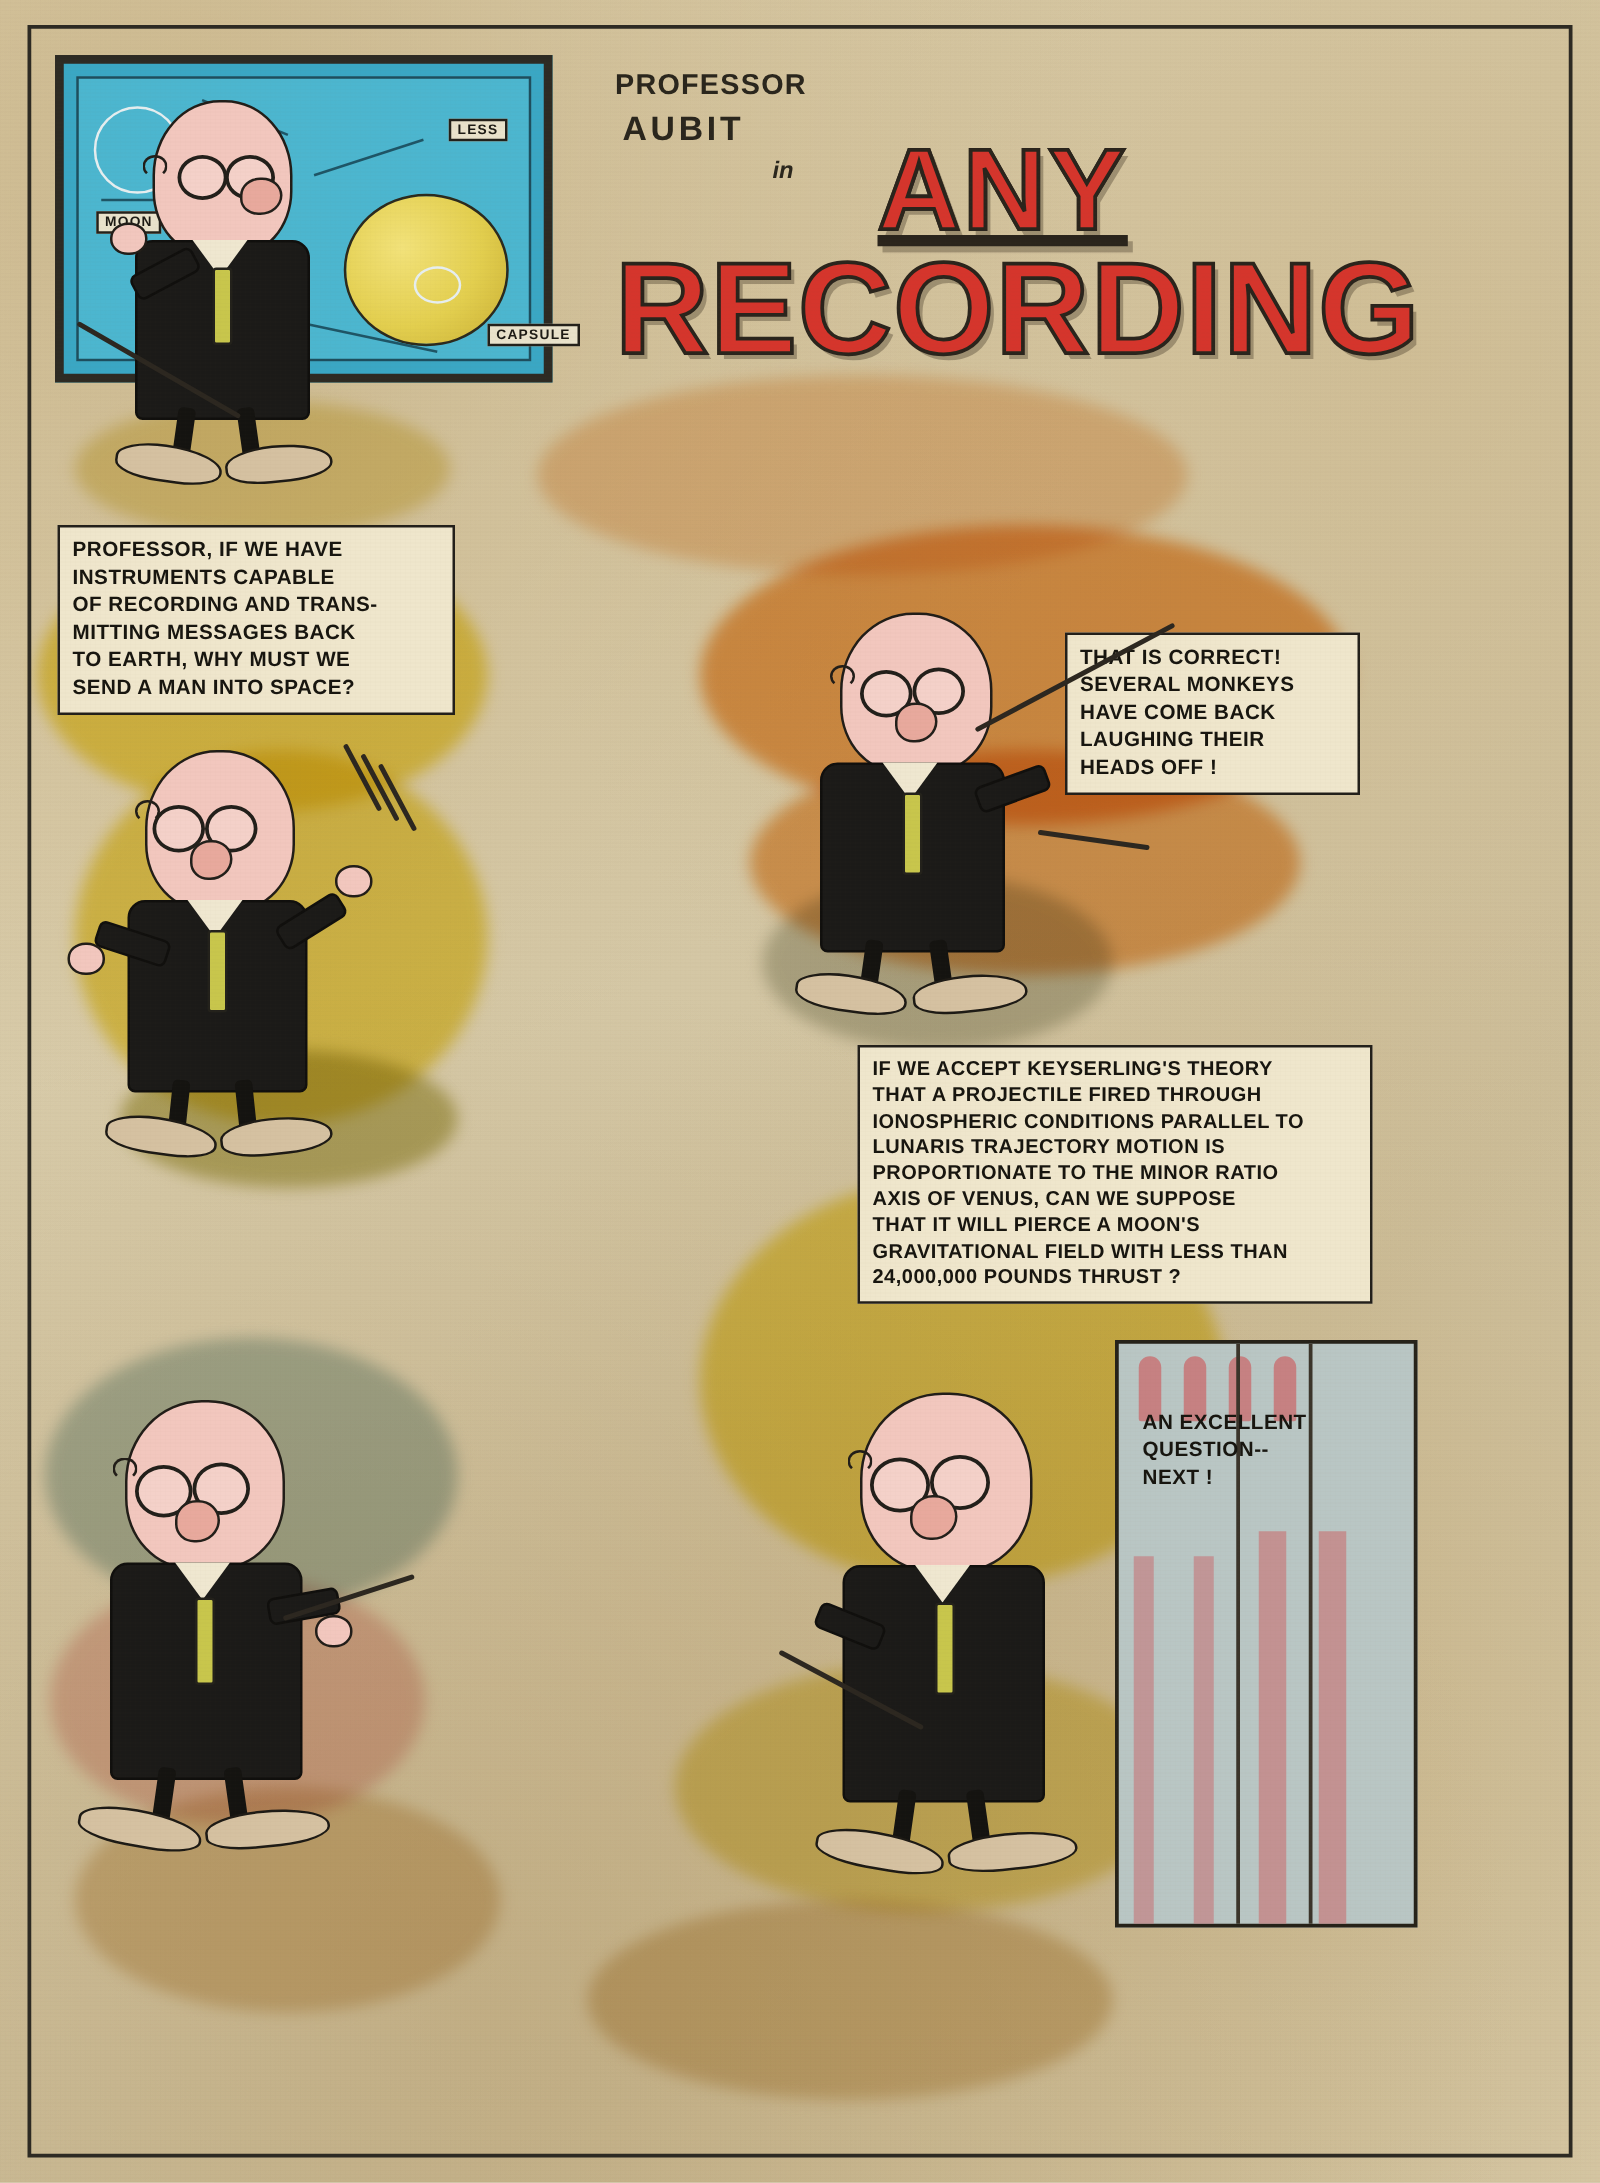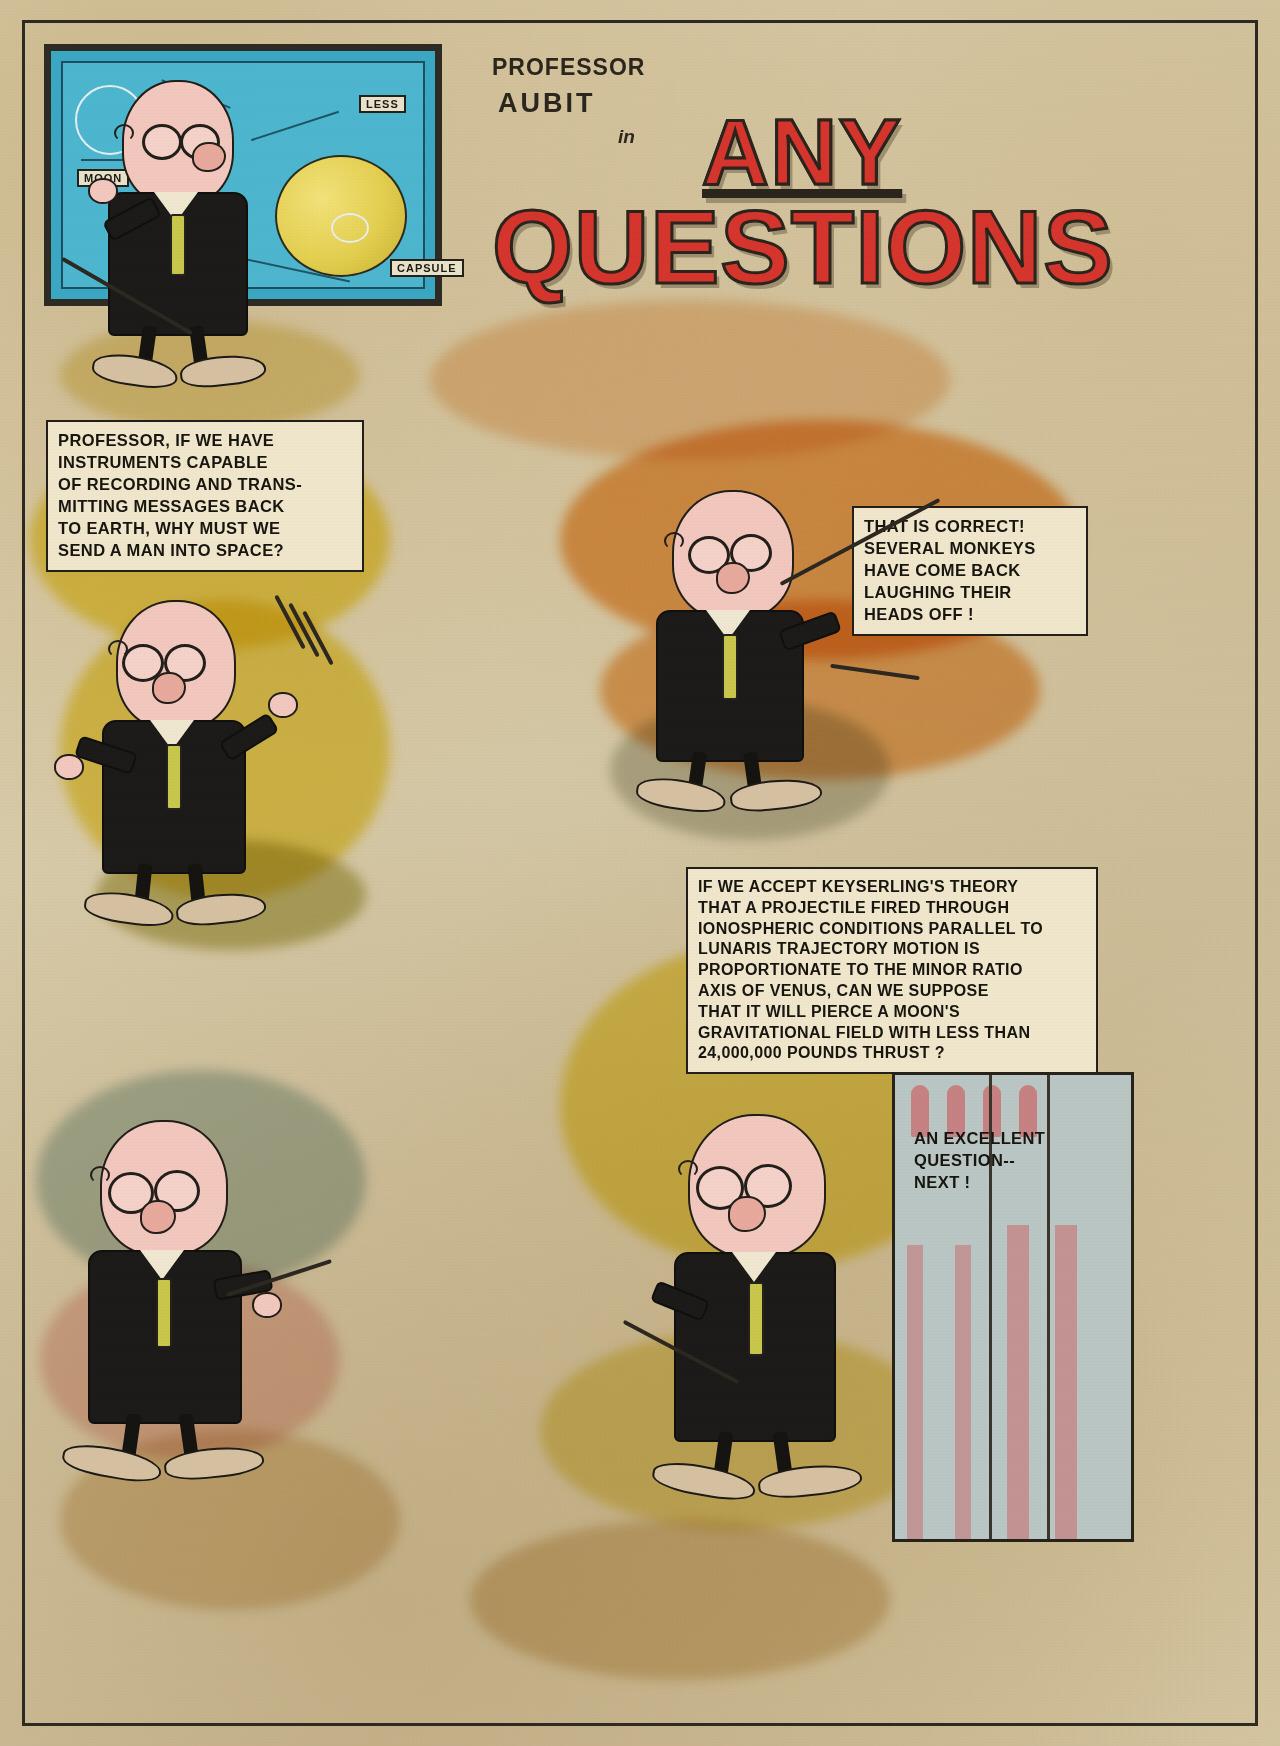--- a/index.html
+++ b/index.html
@@ -261,21 +261,21 @@
       <div class="chalk-line" style="left:178px; top:206px; width:110px; height:2px; transform:rotate(12deg);"></div>
       <div class="chalk-line" style="left:96px; top:30px; width:74px; height:2px; transform:rotate(22deg);"></div>
     </div>
   </div>
 
   <div id="title-area">
     <div class="prof-word" id="title-professor">PROFESSOR</div>
     <div class="prof-word" id="title-aubit">AUBIT</div>
     <div class="prof-word" id="title-in">in</div>
     <div class="big-title" id="title-any">ANY</div>
-    <div class="big-title" id="title-questions">QUESTIONS</div>
+    <div class="big-title" id="title-questions">RECORDING</div>
   </div>
 
   <div class="prof" style="left:80px; top:80px; width:230px; height:330px;">
     <div class="head" style="left:42px; top:0px; width:108px; height:122px;"></div>
     <div class="glasses" style="left:62px; top:44px; width:34px; height:30px;"></div>
     <div class="glasses" style="left:100px; top:44px; width:34px; height:30px;"></div>
     <div class="nose" style="left:112px; top:62px; width:30px; height:26px;"></div>
     <div class="ear-hair" style="left:34px; top:44px;"></div>
     <div class="body" style="left:28px; top:112px; width:136px; height:140px;"></div>
     <div class="collar" style="left:74px; top:112px;"></div>
@@ -338,21 +338,21 @@
     <div class="arm" style="left:160px; top:140px; width:56px; height:18px; transform:rotate(-20deg);"></div>
     <div class="leg" style="left:70px; top:272px; width:14px; height:44px; transform:rotate(8deg);"></div>
     <div class="leg" style="left:126px; top:272px; width:14px; height:44px; transform:rotate(-8deg);"></div>
     <div class="shoe" style="left:16px; top:300px; width:86px; transform:rotate(8deg);"></div>
     <div class="shoe" style="left:110px; top:300px; width:88px; transform:rotate(-6deg);"></div>
     <div class="pointer-stick" style="left:150px; top:60px; width:180px; transform:rotate(-28deg);"></div>
     <div class="pointer-stick" style="left:210px; top:190px; width:90px; transform:rotate(8deg);"></div>
   </div>
 
 
-  <div class="balloon dense" style="left:686px; top:836px; width:412px;margin-top:31px;">IF WE ACCEPT KEYSERLING'S THEORY
+  <div class="balloon dense" style="left:686px; top:836px; width:412px;">IF WE ACCEPT KEYSERLING'S THEORY
 THAT A PROJECTILE FIRED THROUGH
 IONOSPHERIC CONDITIONS PARALLEL TO
 LUNARIS TRAJECTORY MOTION IS
 PROPORTIONATE TO THE MINOR RATIO
 AXIS OF VENUS, CAN WE SUPPOSE
 THAT IT WILL PIERCE A MOON'S
 GRAVITATIONAL FIELD WITH LESS THAN
 24,000,000  POUNDS THRUST ?</div>
 
   <div class="prof" style="left:52px; top:1110px; width:280px; height:420px;">

